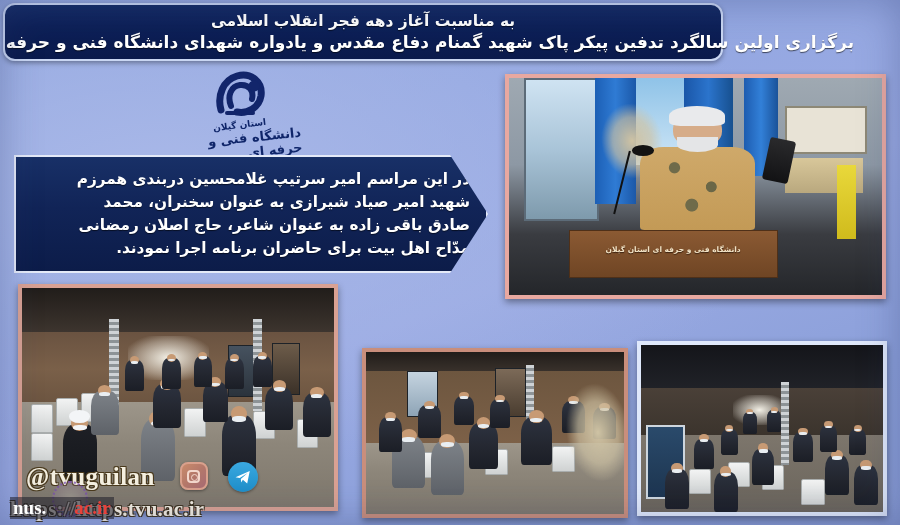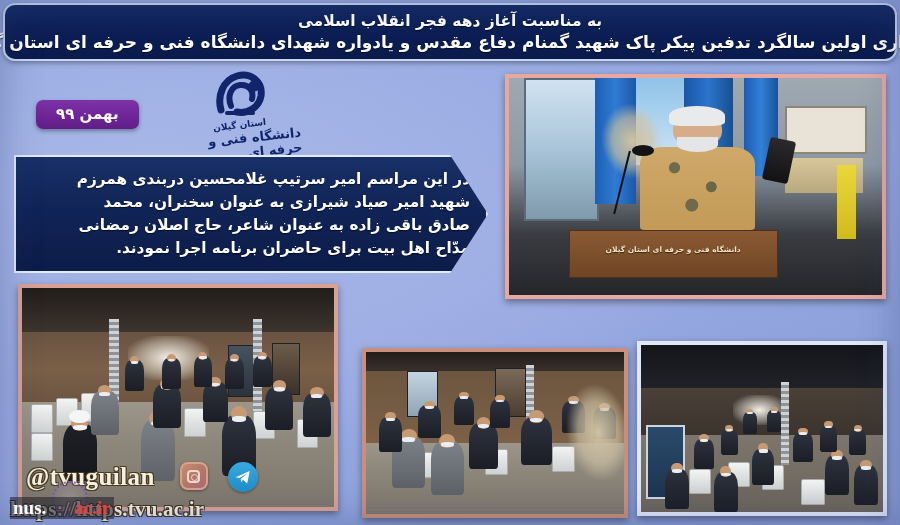--- a/index.html
+++ b/index.html
@@ -14,21 +14,21 @@
   #poster {
     position:absolute; inset:0;
     background:
       radial-gradient(ellipse at 18% 35%, #a9b8e8 0%, rgba(169,184,232,0) 60%),
       linear-gradient(160deg,#8ea4dd 0%,#93a7e1 30%,#9aaae3 55%,#8ca0da 80%,#8a9dd6 100%);
     overflow:hidden;
   }
 
   
   #header-banner {
-    position:absolute; left:3px; top:3px; width:894px; height:58px;
+    position:absolute; left:3px; top:3px; width:720px; height:58px;
     background:linear-gradient(180deg,#132a63 0%,#0d2057 40%,#0a1a4c 100%);
     border:2px solid #c9d6f2;
     border-radius:12px;
     box-shadow:0 2px 5px rgba(0,0,0,.35);
     display:flex; flex-direction:column; align-items:center; justify-content:center;
     padding:2px 6px;
   }
   .hdr-line {
     color:#ffffff; font-weight:bold; text-align:center;
     line-height:1.18; white-space:nowrap;
@@ -242,21 +242,20 @@
 </head>
 <body>
 
 <div id="poster">
 
   <div id="header-banner">
     <div class="hdr-line" id="hdr-line-1">به مناسبت آغاز دهه فجر انقلاب اسلامی</div>
     <div class="hdr-line" id="hdr-line-2">برگزاری اولین سالگرد تدفین پیکر پاک شهید گمنام دفاع مقدس و یادواره شهدای دانشگاه فنی و حرفه ای استان گیلان</div>
   </div>
 
-  <div id="date-badge">بهمن ۹۹</div>
 
   <div id="logo-block">
     <div id="logo-mark">
       <svg viewBox="0 0 66 56" width="66" height="56" aria-hidden="true">
         <path d="M14 44 C10 30, 16 14, 30 10 C44 6, 56 16, 54 30 C52 42, 40 48, 30 46" fill="none" stroke="#12256b" stroke-width="7" stroke-linecap="round"></path>
         <path d="M24 40 C20 30, 24 20, 33 19 C42 18, 47 25, 45 33" fill="none" stroke="#12256b" stroke-width="6" stroke-linecap="round"></path>
         <circle cx="47" cy="20" r="5.5" fill="#12256b"></circle>
         <path d="M20 47 L46 47" stroke="#12256b" stroke-width="4" stroke-linecap="round"></path>
       </svg>
     </div>

